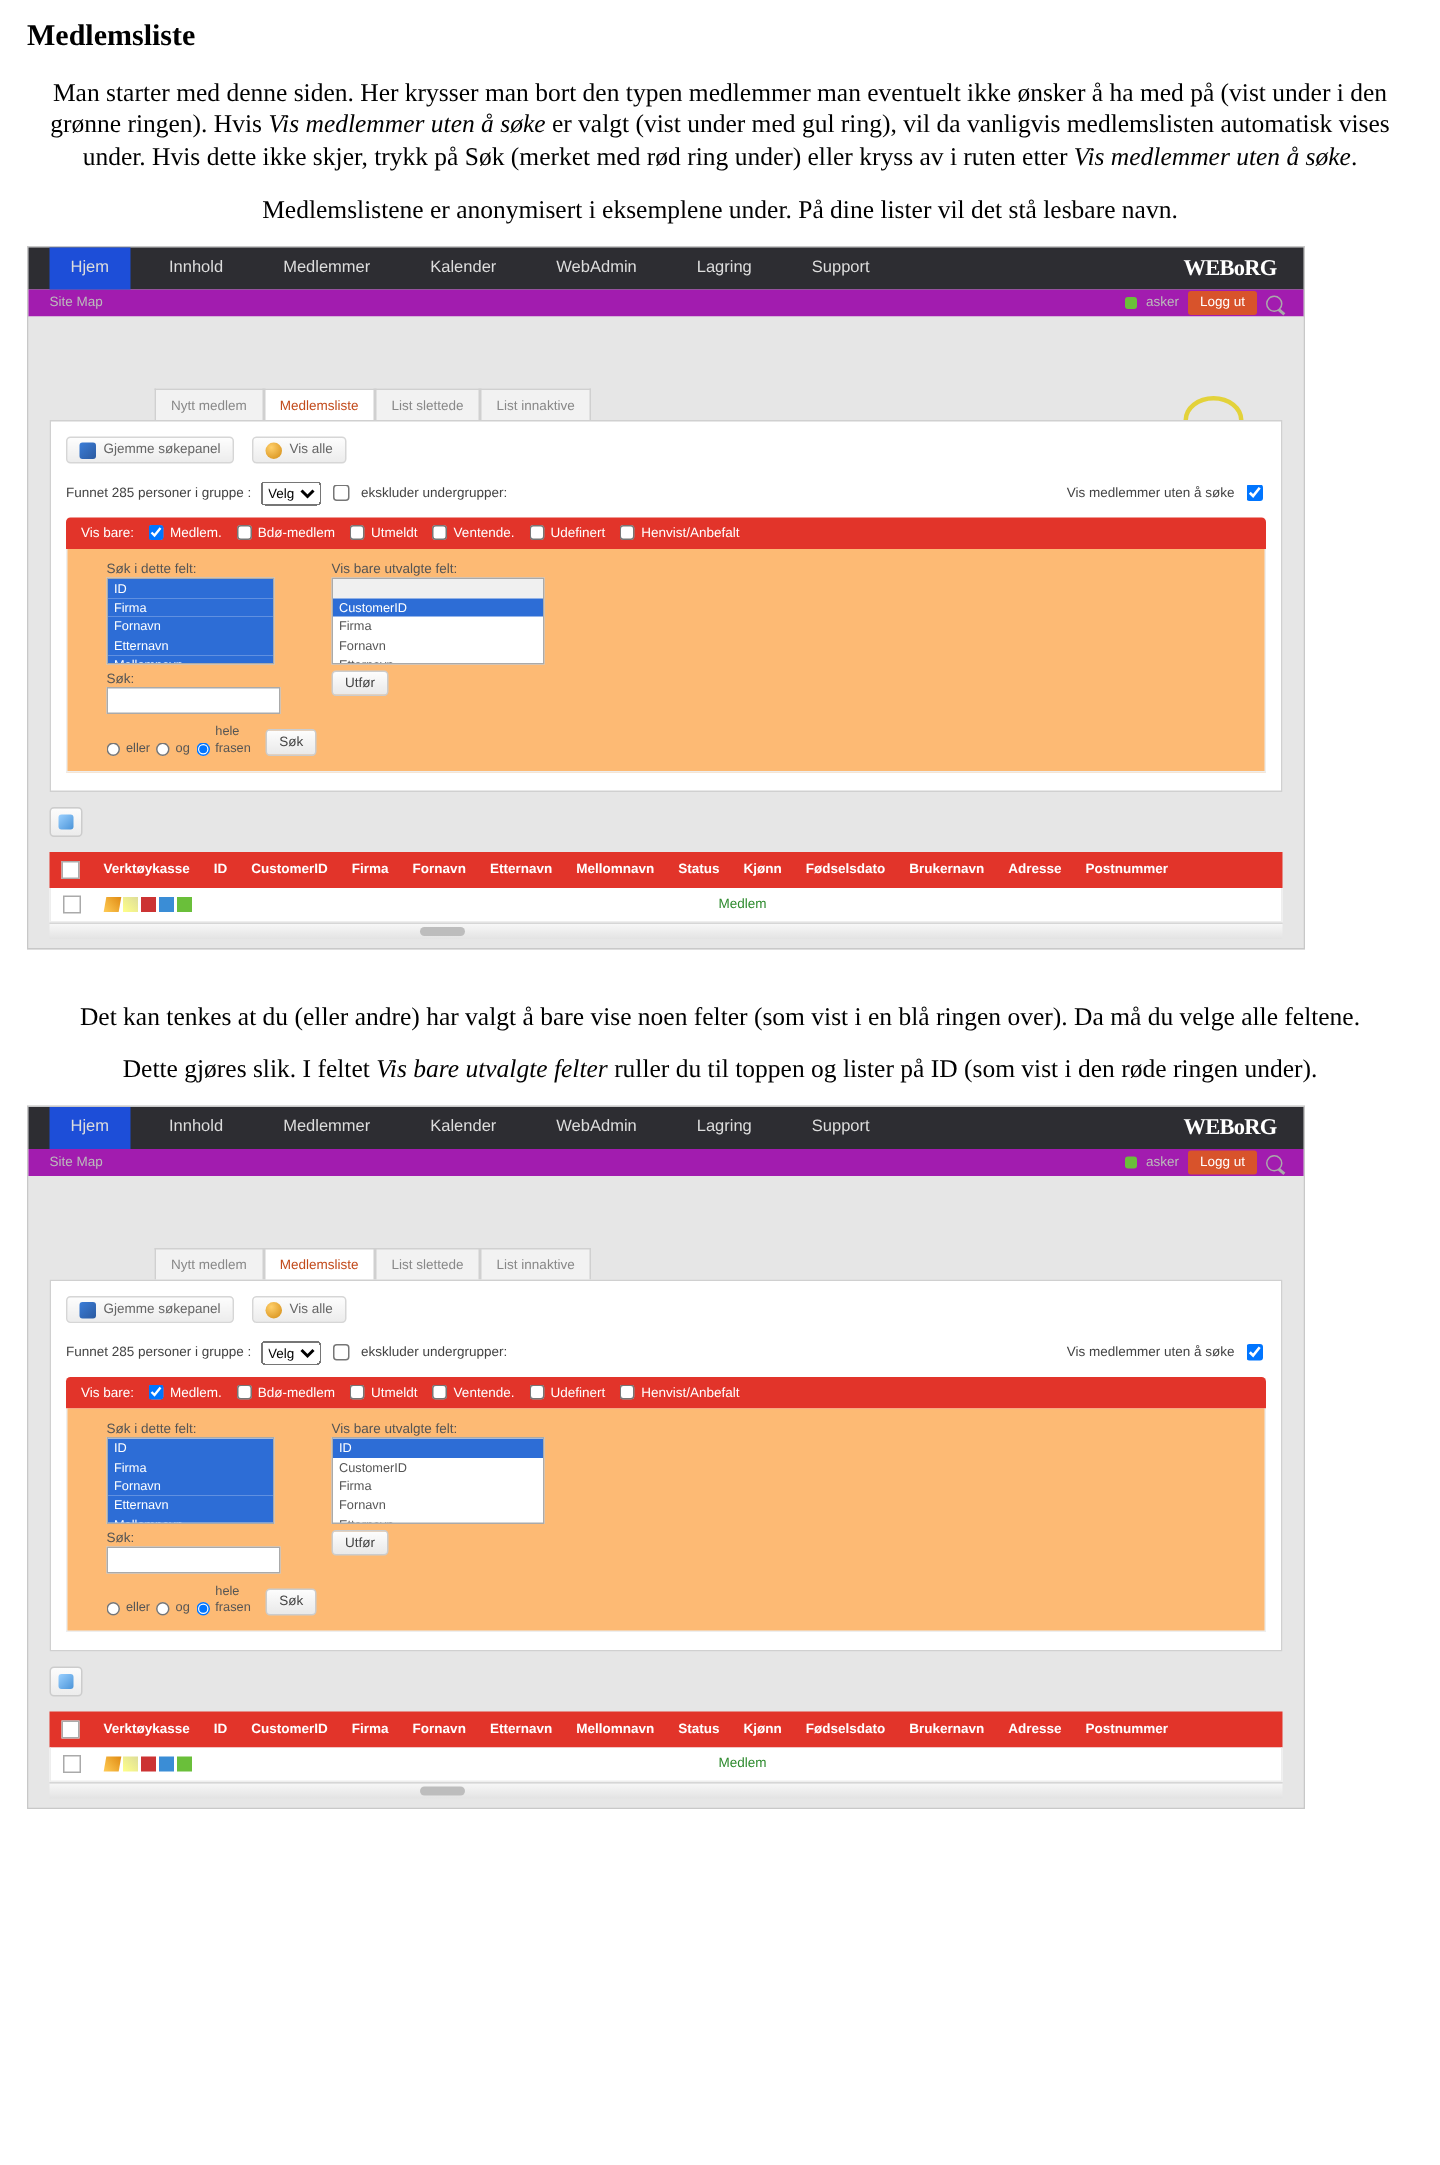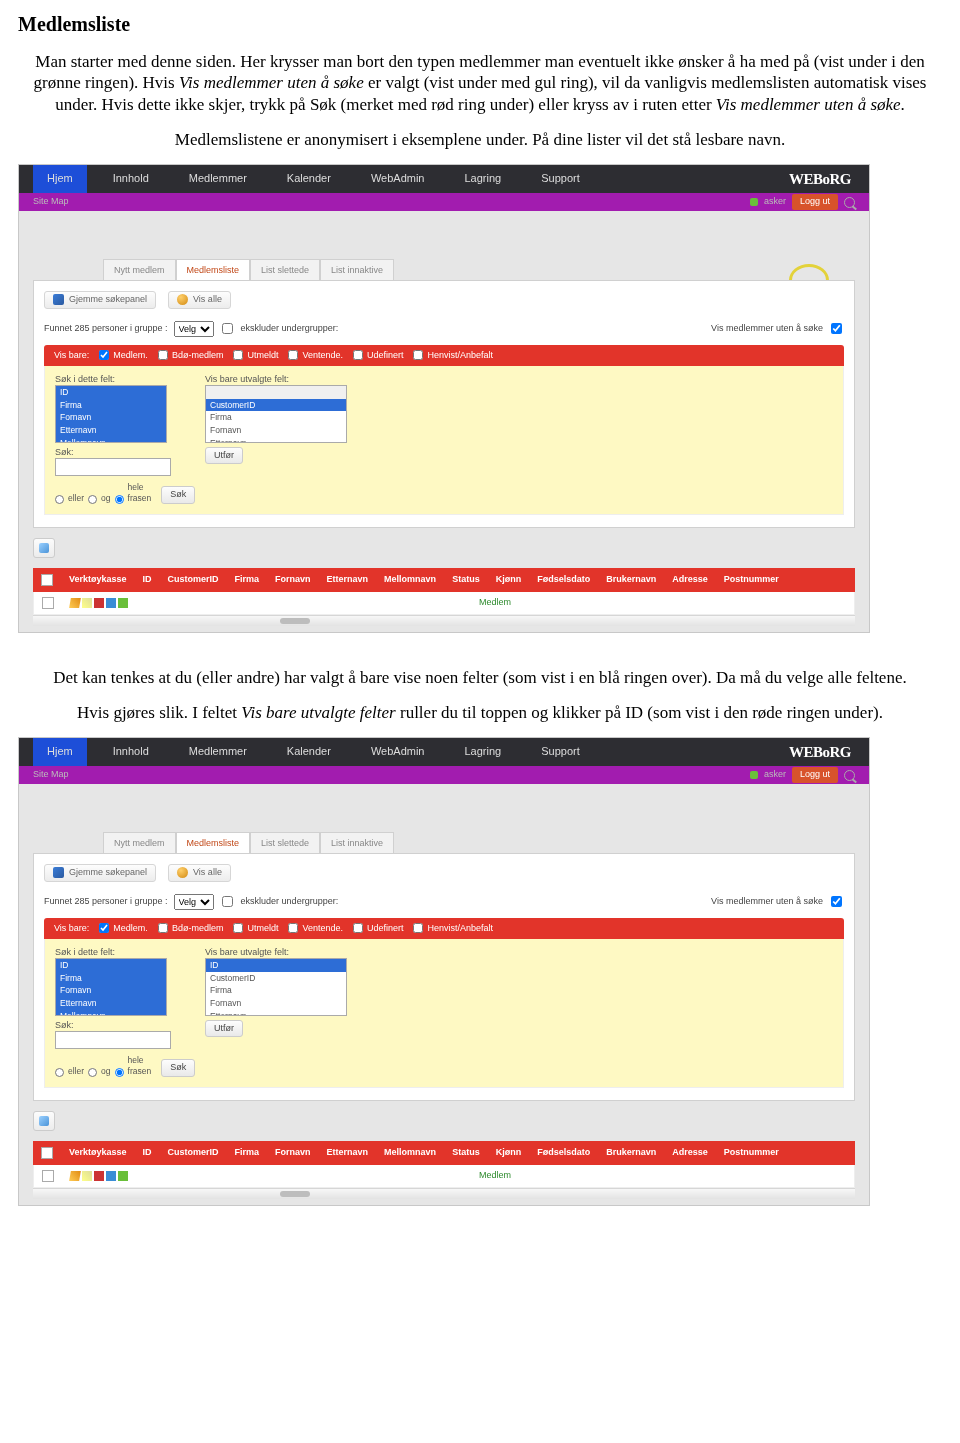--- a/index.html
+++ b/index.html
@@ -122,21 +122,21 @@
   .shot .toolbar {
     display: flex;
     gap: 12px;
     align-items: center;
     margin-bottom: 12px;
     font-size: 9px;
     color: #666;
   }
   .shot .toolbar .btn {
     display: flex;
-    align-items: center;
+    align-items: flex-end;
     gap: 5px;
     padding: 2px 8px;
     border: 1px solid #d6d6d6;
     border-radius: 3px;
     background: linear-gradient(#fdfdfd,#ececec);
   }
   .shot .toolbar .ico-hide {
     width: 11px; height: 11px; border-radius: 2px;
     background: linear-gradient(135deg,#3b7dd8,#2b5aa0);
   }
@@ -170,26 +170,26 @@
     padding: 5px 10px;
     font-size: 9px;
     border-radius: 3px 3px 0 0;
   }
   .shot .redbar .ck {
     display: flex; align-items: center; gap: 4px;
   }
   .shot .redbar input { margin:0; width:10px; height:10px; }
 
   .shot .searcharea {
-    background: #fef9c3;
+    background: #fdba74;
     border: 1px solid #eee;
     border-top: none;
     display: flex;
     gap: 20px;
-    padding: 8px 10px 10px 10px;
+    padding: 8px 10px 10px 26px;
     position: relative;
   }
   .shot .searcharea .leftcol {
     width: 130px;
     font-size: 9px;
     color: #555;
   }
   .shot .listbox {
     border: 1px solid #aaa;
     background: #fff;
@@ -467,21 +467,21 @@
       <span style="flex:1"></span>
       <span class="mb">Medlem</span>
       <span style="flex:1"></span>
     </div>
     <div class="scrollind"></div>
   </div>
 </div>
 
 <p>Det kan tenkes at du (eller andre) har valgt å bare vise noen felter (som vist i en blå ringen over). Da må du velge alle feltene.</p>
 <p>
-  <span>Hvis gjøres slik. I feltet </span><span class="italic">Vis bare utvalgte felter</span><span> ruller du til toppen og klikker på ID (som vist i den røde ringen under).</span>
+  <span>Dette gjøres slik. I feltet </span><span class="italic">Vis bare utvalgte felter</span><span> ruller du til toppen og lister på ID (som vist i den røde ringen under).</span>
 </p>
 
 <div class="shot">
   <span class="oval-red" style="width:190px;height:44px;left:166px;top:178px;"></span>
 
   <div class="nav">
     <span class="tab active">Hjem</span>
     <span class="tab">Innhold</span>
     <span class="tab">Medlemmer</span>
     <span class="tab">Kalender</span>

